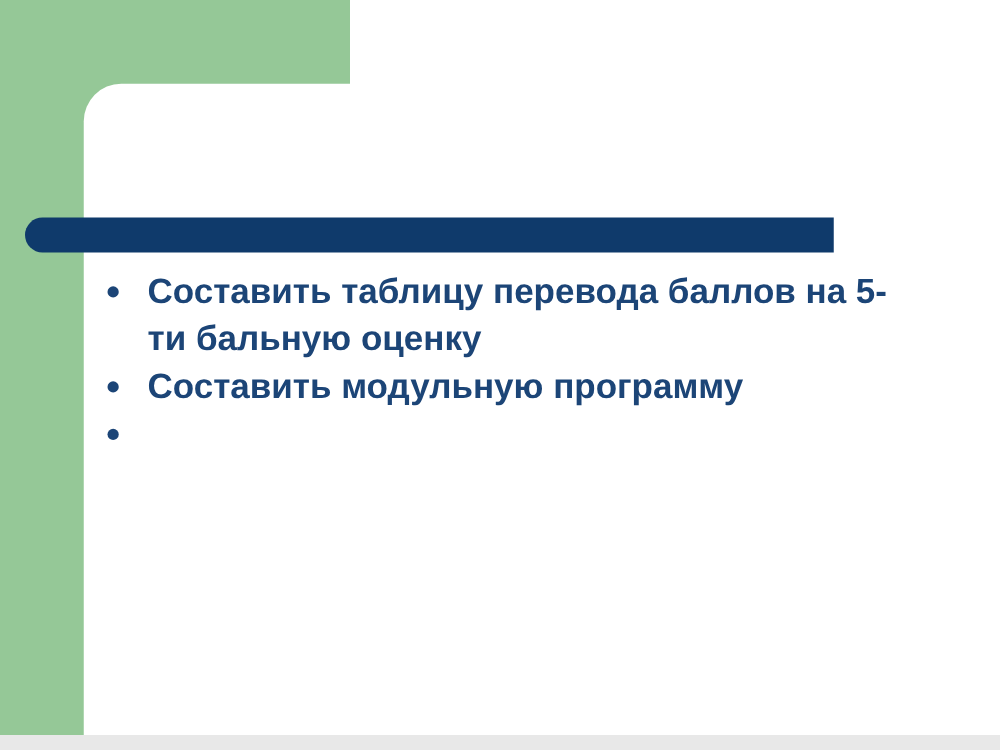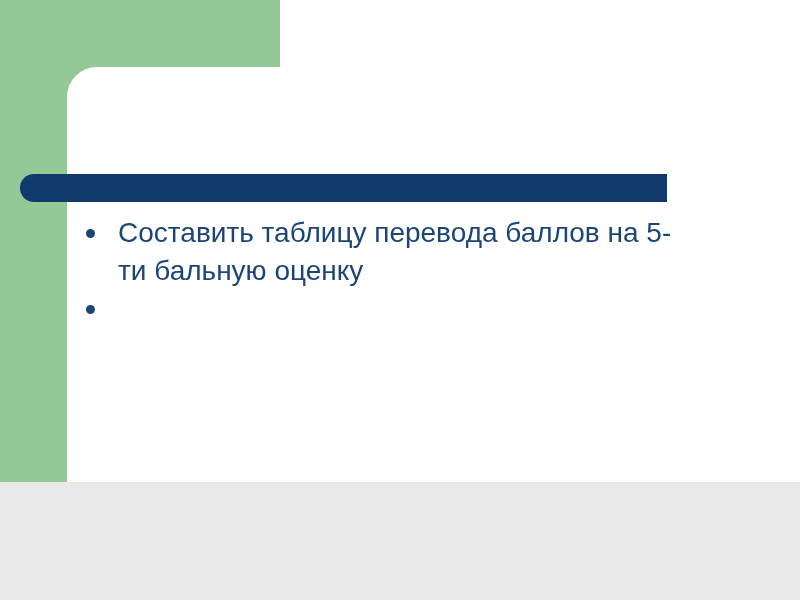--- a/index.html
+++ b/index.html
@@ -9,23 +9,24 @@
     --text:#1C4577;
     --bg:#FFFFFF;
   }
   html,body{margin:0;padding:0;}
   body{
     font-family:"Liberation Sans","DejaVu Sans",sans-serif;
     background:#e8e8e8;
   }
   .slide{
     position:relative;
-    width:800px;height:482px;
+    width:800px;height:588px;
     background:var(--bg);
     overflow:hidden;
+    font-weight:bold;
   }
   .green-shape{
     position:absolute;
     left:0;top:0;
     width:280px;height:597px;
     background:var(--green);
   }
   .white-panel{
     position:absolute;
     left:67px;top:67px;
@@ -75,15 +76,19 @@
   <div class="navy-bar"></div>
 
   <ul class="bullets">
     <li>
       <span class="dot"></span>
       <span class="txt">Составить таблицу перевода баллов на 5-
 ти бальную оценку</span>
     </li>
     <li>
       <span class="dot"></span>
+      <span class="txt">Составить модульную программу</span>
+    </li>
+    <li>
+      <span class="dot"></span>
     </li>
   </ul>
 </div>
 
 </body></html>

